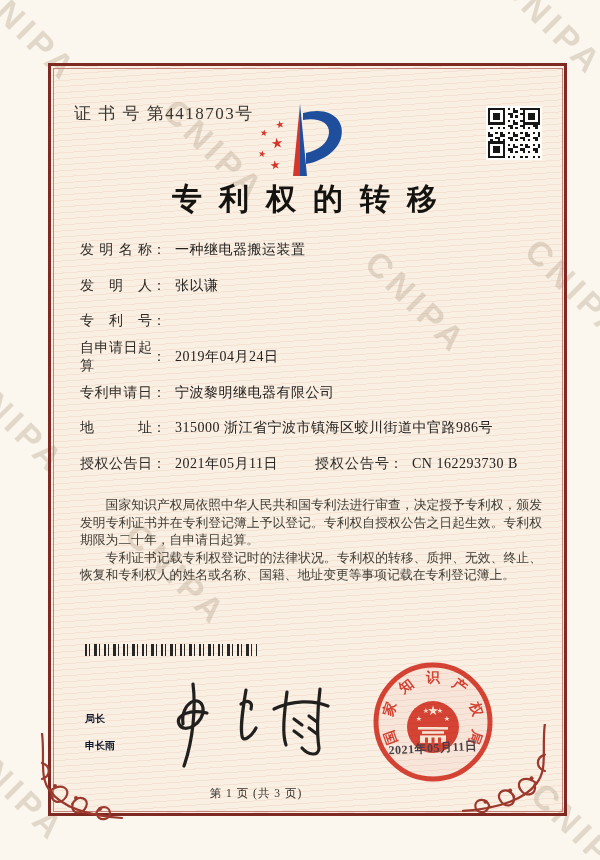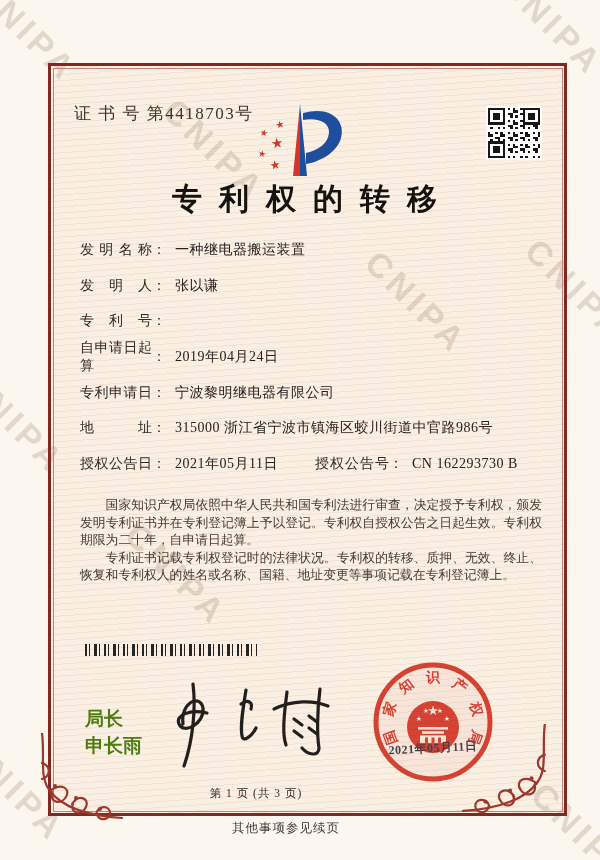--- a/index.html
+++ b/index.html
@@ -72,21 +72,21 @@
   .barcode{
     position:absolute;left:85px;top:644px;width:172px;height:12px;z-index:2;
     background-image:repeating-linear-gradient(90deg,
       #262626 0 2px, rgba(0,0,0,0) 2px 4px,
       #262626 4px 5px, rgba(0,0,0,0) 5px 9px,
       #262626 9px 12px, rgba(0,0,0,0) 12px 14px,
       #262626 14px 15px, rgba(0,0,0,0) 15px 19px);
   }
   .signer{position:absolute;left:85px;top:705px;z-index:2;
     font-family:"Liberation Sans", sans-serif;font-weight:bold;
-    font-size:19px;color:#4d7c0f;line-height:27px;}
+    font-size:10px;color:#0f172a;line-height:27px;}
   .signature{position:absolute;left:155px;top:678px;width:190px;height:92px;z-index:2;}
   .seal{position:absolute;left:368px;top:657px;width:130px;height:130px;z-index:3;
     mix-blend-mode:multiply;opacity:0.93;}
   .seal-date{
     position:absolute;left:368px;top:740px;width:130px;z-index:4;
     text-align:center;font-size:12px;font-weight:bold;color:#463e46;
     letter-spacing:0.5px;transform:rotate(-3deg);
   }
   .flourish{position:absolute;z-index:3;}
   .flourish.bl{left:34px;top:733px;width:90px;height:90px;}
@@ -701,15 +701,14 @@
       <path d="M8,30 C17,33 17,43 8,46"></path>
     </g>
     <g fill="#9c382c">
       <circle cx="21" cy="53" r="2"></circle>
       <circle cx="42" cy="65" r="2"></circle>
       <circle cx="66" cy="76" r="2"></circle>
     </g>
   </svg>
 
   <div class="page-info">第 1 页 (共 3 页)</div>
-  <div class="footer-note">其他事项参见续页</div>
 
 </div>
 
 </body></html>

